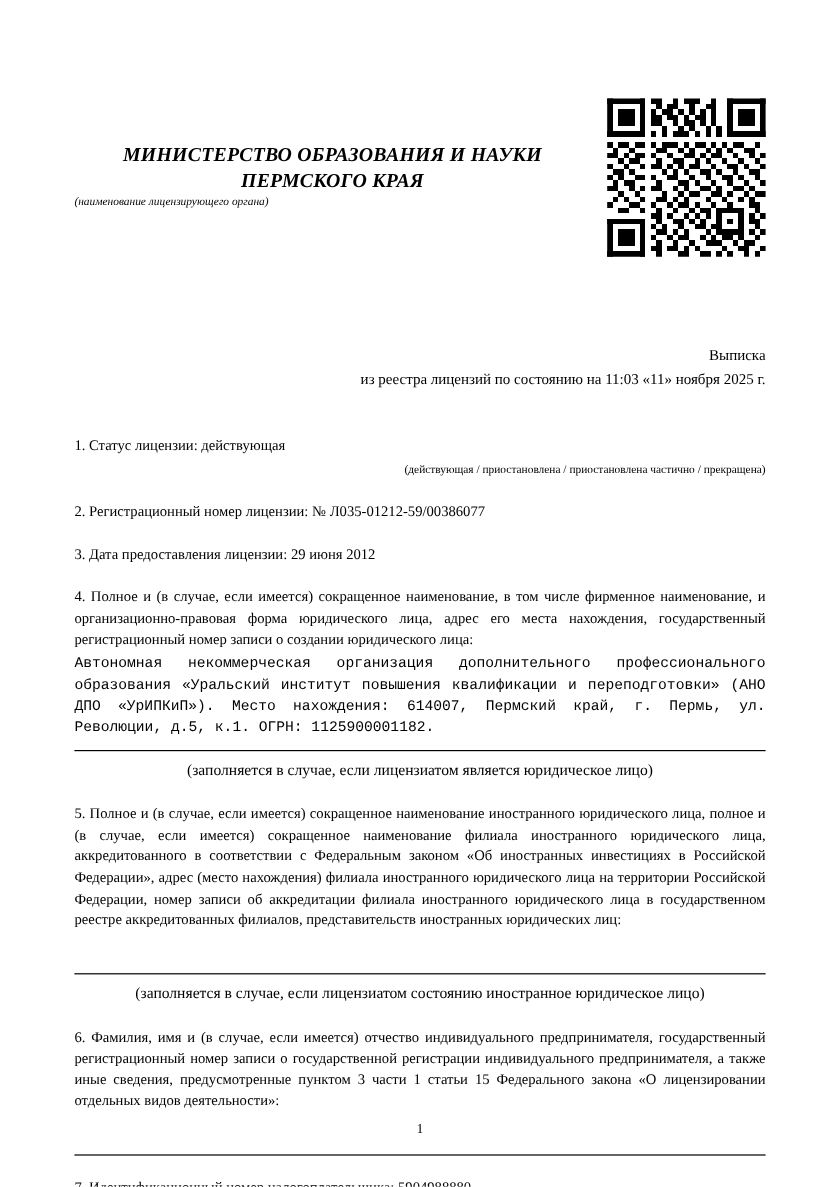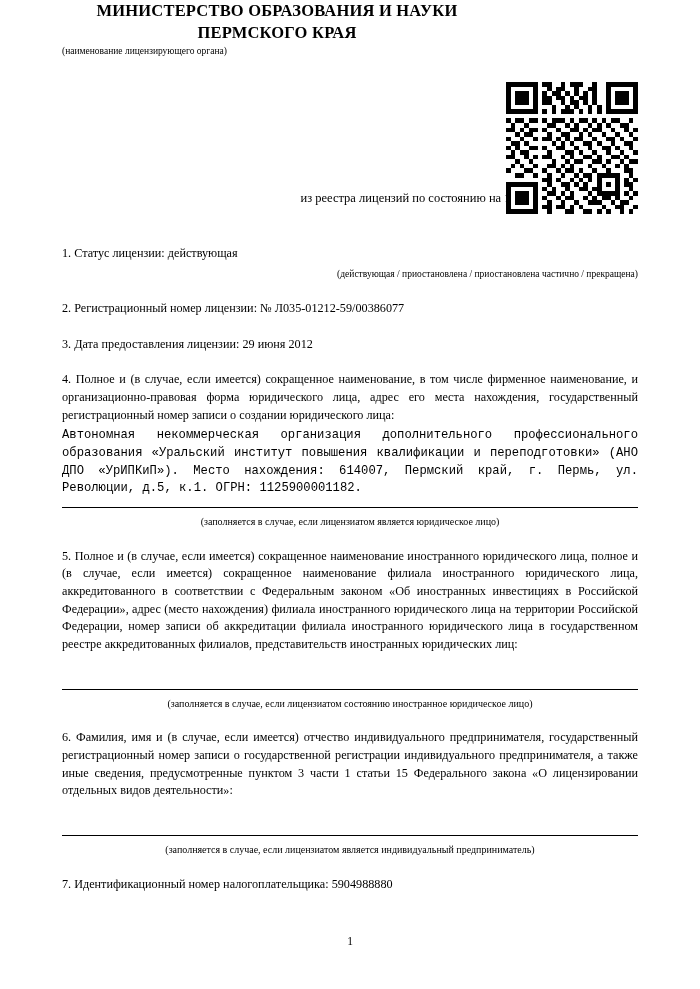--- a/index.html
+++ b/index.html
@@ -25,21 +25,23 @@
   .qr-wrap {
     position: absolute;
     top: 82px;
     right: 62px;
     width: 132px;
     height: 132px;
   }
   .qr-wrap svg { display: block; }
 
   .header-block {
+    padding-top: 118px;
     width: 430px;
+    font-style: italic;
   }
   .org-title {
     font-size: 16.5px;
     font-weight: bold;
     text-align: center;
     line-height: 1.35;
     letter-spacing: 0.2px;
   }
   .org-sub {
     font-size: 9.5px;
@@ -56,21 +58,21 @@
 
   .section {
     margin-top: 18px;
     font-size: 12.2px;
     line-height: 1.45;
     text-align: justify;
   }
   .section.first { margin-top: 37px; }
   .note {
     text-align: center;
-    font-size: 10px;
+    font-size: 13px;
     margin-top: 7px;
   }
   .note-left {
     margin-left: 70px;
     text-align: right;
     font-size: 9.5px;
     margin-top: 6px;
   }
   .body-text {
     font-size: 12.2px;
@@ -384,21 +386,20 @@
     <div>5. Полное и (в случае, если имеется) сокращенное наименование иностранного юридического лица, полное и (в случае, если имеется) сокращенное наименование филиала иностранного юридического лица, аккредитованного в соответствии с Федеральным законом «Об иностранных инвестициях в Российской Федерации», адрес (место нахождения) филиала иностранного юридического лица на территории Российской Федерации, номер записи об аккредитации филиала иностранного юридического лица в государственном реестре аккредитованных филиалов, представительств иностранных юридических лиц:</div>
     <div class="gap-lines"></div>
     <hr class="rule">
     <div class="note">(заполняется в случае, если лицензиатом состоянию иностранное юридическое лицо)</div>
   </div>
 
   <div class="section">
     <div>6. Фамилия, имя и (в случае, если имеется) отчество индивидуального предпринимателя, государственный регистрационный номер записи о государственной регистрации индивидуального предпринимателя, а также иные сведения, предусмотренные пунктом 3 части 1 статьи 15 Федерального закона «О лицензировании отдельных видов деятельности»:</div>
     <div class="gap-lines"></div>
     <hr class="rule">
-    <div class="note">(заполняется в случае, если лицензиатом является индивидуальный предприниматель)</div>
   </div>
 
   <div class="section">
     <div>7. Идентификационный номер налогоплательщика: 5904988880</div>
   </div>
 
   <div class="page-number">1</div>
 </div>
 
 </body></html>

